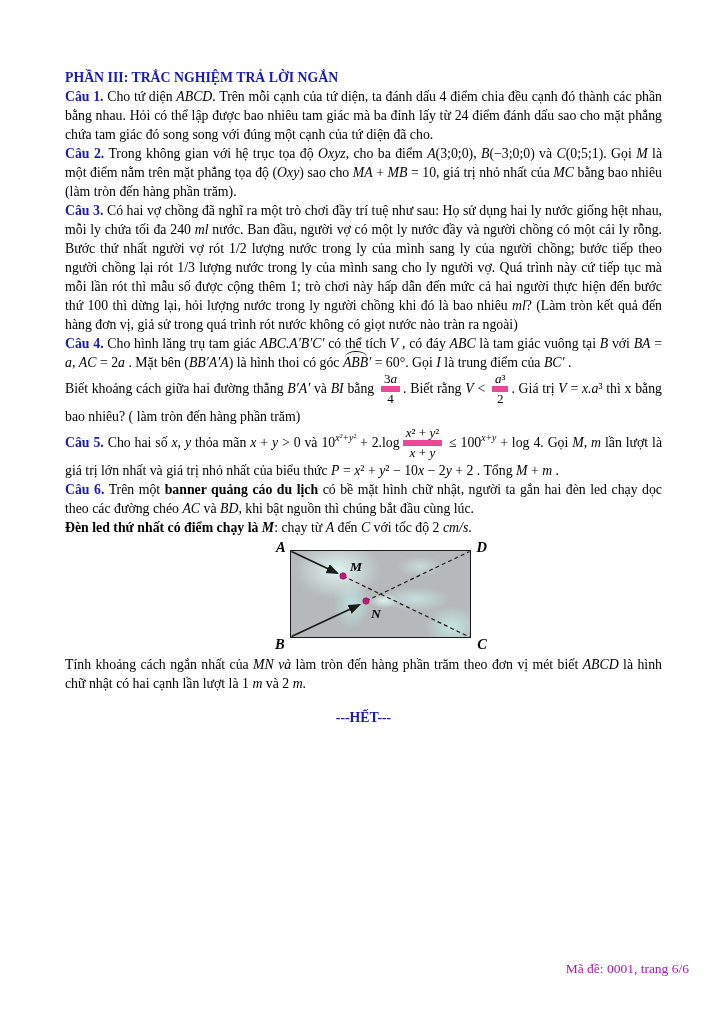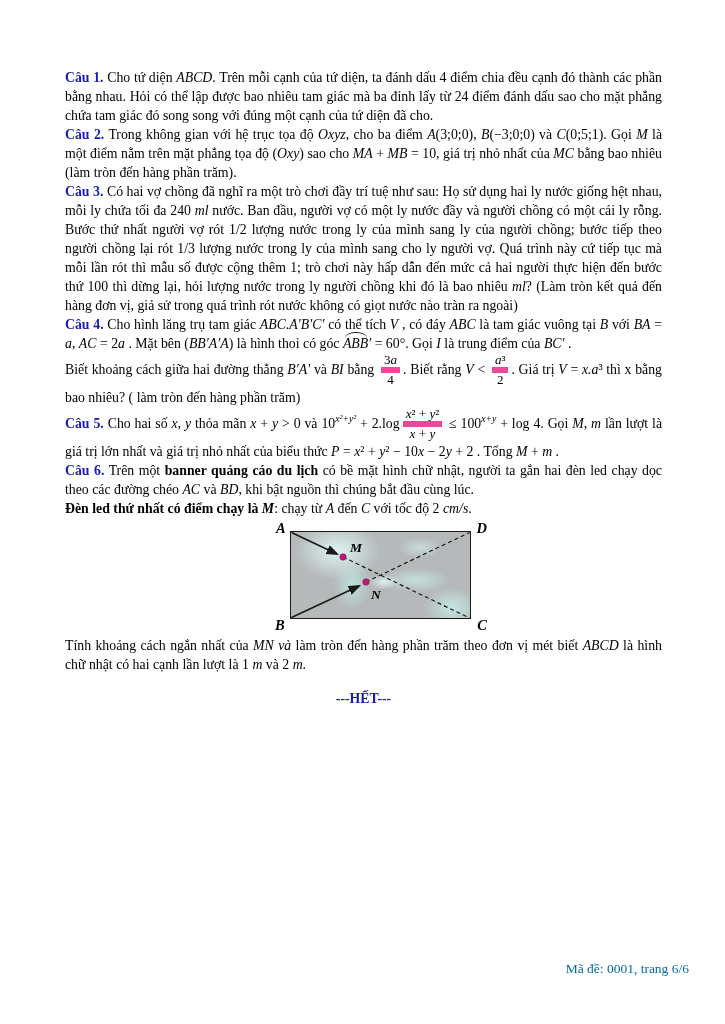--- a/index.html
+++ b/index.html
@@ -63,29 +63,30 @@
   }
   .corner{
     position:absolute;font-size:14.5px;font-weight:bold;font-style:italic;
     line-height:1;
   }
   .c-tl{left:-14px;top:-10px;}
   .c-tr{right:-16px;top:-10px;}
   .c-bl{left:-15px;bottom:-14px;}
   .c-br{right:-16px;bottom:-14px;}
   .footer{
-    position:absolute;right:36px;bottom:46px;font-size:13.5px;color:#0369a1;
+    position:absolute;right:36px;bottom:46px;font-size:13.5px;color:#a21caf;
   }
 </style>
 </head>
 <body>
 
 <div class="page">
 
   <div id="content-top">
+      <div class="para"><span class="bold blue">PHẦN III: TRẮC NGHIỆM TRẢ LỜI NGẮN</span></div>
       <div class="para"><span class="bold blue">Câu 1.</span><span class=""> Cho tứ diện </span><span class="ital">ABCD</span><span class="">. Trên mỗi cạnh của tứ diện, ta đánh dấu 4 điểm chia đều cạnh đó thành các phần bằng nhau. Hỏi có thể lập được bao nhiêu tam giác mà ba đỉnh lấy từ 24 điểm đánh dấu sao cho mặt phẳng chứa tam giác đó song song với đúng một cạnh của tứ diện đã cho.</span></div>
       <div class="para"><span class="bold blue">Câu 2.</span><span class=""> Trong không gian với hệ trục tọa độ </span><span class="ital">Oxyz</span><span class="">, cho ba điểm </span><span class="ital">A</span><span class="">(3;0;0), </span><span class="ital">B</span><span class="">(−3;0;0) và </span><span class="ital">C</span><span class="">(0;5;1). Gọi </span><span class="ital">M</span><span class=""> là một điểm nằm trên mặt phẳng tọa độ (</span><span class="ital">Oxy</span><span class="">) sao cho </span><span class="ital">MA</span><span class=""> + </span><span class="ital">MB</span><span class=""> = 10, giá trị nhỏ nhất của </span><span class="ital">MC</span><span class=""> bằng bao nhiêu (làm tròn đến hàng phần trăm).</span></div>
       <div class="para"><span class="bold blue">Câu 3.</span><span class=""> Có hai vợ chồng đã nghĩ ra một trò chơi đầy trí tuệ như sau: Họ sử dụng hai ly nước giống hệt nhau, mỗi ly chứa tối đa 240 </span><span class="ital">ml</span><span class=""> nước. Ban đầu, người vợ có một ly nước đầy và người chồng có một cái ly rỗng. Bước thứ nhất người vợ rót 1/2 lượng nước trong ly của mình sang ly của người chồng; bước tiếp theo người chồng lại rót 1/3 lượng nước trong ly của mình sang cho ly người vợ. Quá trình này cứ tiếp tục mà mỗi lần rót thì mẫu số được cộng thêm 1; trò chơi này hấp dẫn đến mức cả hai người thực hiện đến bước thứ 100 thì dừng lại, hỏi lượng nước trong ly người chồng khi đó là bao nhiêu </span><span class="ital">ml</span><span class="">? (Làm tròn kết quả đến hàng đơn vị, giả sử trong quá trình rót nước không có giọt nước nào tràn ra ngoài)</span></div>
       <div class="para"><span class="bold blue">Câu 4.</span><span class=""> Cho hình lăng trụ tam giác </span><span class="ital">ABC.A′B′C′</span><span class=""> có thể tích </span><span class="ital">V</span><span class=""> , có đáy </span><span class="ital">ABC</span><span class=""> là tam giác vuông tại </span><span class="ital">B</span><span class=""> với </span><span class="ital">BA</span><span class=""> = </span><span class="ital">a</span><span class="">, </span><span class="ital">AC</span><span class=""> = 2</span><span class="ital">a</span><span class=""> . Mặt bên (</span><span class="ital">BB′A′A</span><span class="">) là hình thoi có góc </span><span class="ital hat">ABB′</span><span class=""> = 60°. Gọi </span><span class="ital">I</span><span class=""> là trung điểm của </span><span class="ital">BC′</span><span class=""> .</span></div>
       <div class="para"><span class="">Biết khoảng cách giữa hai đường thẳng </span><span class="ital">B′A′</span><span class=""> và </span><span class="ital">BI</span><span class=""> bằng </span><span class="frac">
           <span class="fnum"><span class="">3</span><span class="ital">a</span></span>
           <span class="fden"><span class="">4</span></span>
         </span><span class="">. Biết rằng </span><span class="ital">V</span><span class=""> &lt; </span><span class="frac">
           <span class="fnum"><span class="ital">a</span><span class="">³</span></span>
           <span class="fden"><span class="">2</span></span>

